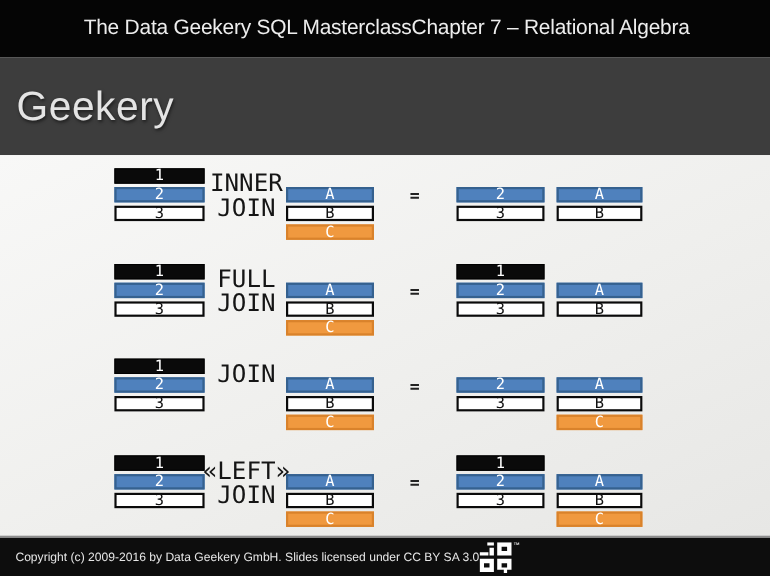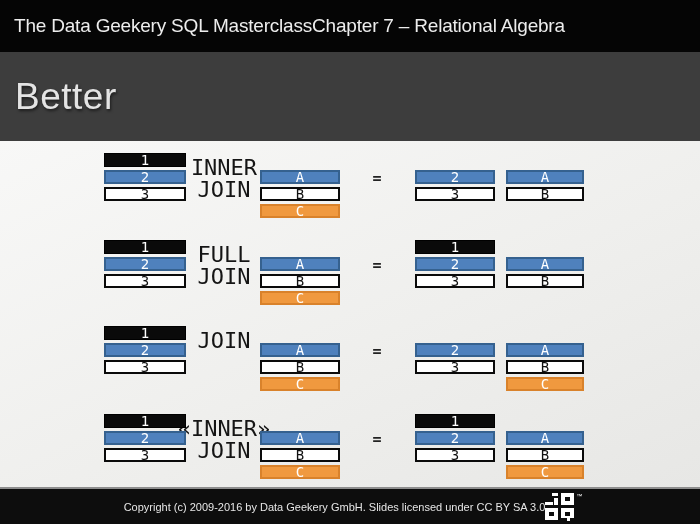--- a/index.html
+++ b/index.html
@@ -1,39 +1,39 @@
 <!DOCTYPE html>
 <html><head>
 <meta charset="utf-8">
 <style>
   html,body{margin:0;padding:0;background:#222;}
   .slide{position:relative;width:700px;height:524px;overflow:hidden;
          font-family:"Liberation Sans",sans-serif;background:#eee;}
 
   
   .topbar{position:absolute;top:0;left:0;width:700px;height:52px;background:#050505;
-          display:flex;align-items:center;justify-content:flex-start;
+          display:flex;align-items:center;justify-content:center;
           box-sizing:border-box;padding:0 11px 0 14px;}
   .topbar span{color:#ededed;font-size:19px;letter-spacing:-0.2px;white-space:nowrap;}
 
   
   .titleband{position:absolute;top:52px;left:0;width:700px;height:89px;background:#3d3d3d;
              display:flex;align-items:center;}
   .titleband h1{margin:0 0 0 15px;font-size:37px;font-weight:400;color:#e4e4e4;
                 letter-spacing:0.5px;text-shadow:1px 2px 3px rgba(0,0,0,0.55);}
 
   
   .content{position:absolute;top:141px;left:0;width:700px;height:346px;
            background:linear-gradient(155deg,#f8f8f7 0%,#efefed 55%,#e7e7e5 100%);}
 
   .divider{position:absolute;top:487px;left:0;width:700px;height:2px;background:#8d8d8d;}
 
   
   .footer{position:absolute;top:489px;left:0;width:700px;height:35px;background:#0d0d0d;
-          display:flex;align-items:center;justify-content:center;
+          display:flex;align-items:center;justify-content:flex-start;
           box-sizing:border-box;padding:0 8px 0 14px;}
   .footer .copy{color:#e6e6e6;font-size:11px;white-space:nowrap;}
   .logo-wrap{display:flex;align-items:flex-start;}
   .logo-wrap .tm{color:#fff;font-size:6px;line-height:6px;margin-left:1px;}
 
   
   .bar{position:absolute;height:14px;box-sizing:border-box;
        display:flex;align-items:center;justify-content:center;
        font-family:"DejaVu Sans Mono","Liberation Mono",monospace;font-size:14px;line-height:14px;}
   .bar.black {background:var(--c-black,#0a0a0a);border:1px solid #000;color:#fff;}
@@ -52,21 +52,21 @@
 <body>
 
 <div class="slide" style="--c-blue: #4f81bd; --c-blue-border: #35618f; --c-orange: #f0993f; --c-orange-border: #d9822b; --c-black: #0a0a0a;">
 
   <header class="topbar">
     <span>The Data Geekery SQL Masterclass</span>
     <span>Chapter 7 – Relational Algebra</span>
   </header>
 
   <div class="titleband">
-    <h1>Better</h1>
+    <h1>Geekery</h1>
   </div>
 
   <main class="content" id="joins-canvas">
       <div class="join-label" style="top: 16px;">
         <div>INNER</div>
         <div>JOIN</div>
       </div>
       <div class="equals" style="top: 28px;">=</div>
       <div class="bar black" style="left: 104px; top: 12px; width: 82px;">1</div>
       <div class="bar blue" style="left: 104px; top: 29px; width: 82px;">2</div>
@@ -103,21 +103,21 @@
       <div class="bar white" style="left: 104px; top: 219px; width: 82px;">3</div>
       <div class="bar blue" style="left: 260px; top: 202px; width: 80px;">A</div>
       <div class="bar white" style="left: 260px; top: 219px; width: 80px;">B</div>
       <div class="bar orange" style="left: 260px; top: 236px; width: 80px;">C</div>
       <div class="bar blue" style="left: 415px; top: 202px; width: 80px;">2</div>
       <div class="bar white" style="left: 415px; top: 219px; width: 80px;">3</div>
       <div class="bar blue" style="left: 506px; top: 202px; width: 78px;">A</div>
       <div class="bar white" style="left: 506px; top: 219px; width: 78px;">B</div>
       <div class="bar orange" style="left: 506px; top: 236px; width: 78px;">C</div>
       <div class="join-label" style="top: 277px;">
-        <div>«INNER»</div>
+        <div>«LEFT»</div>
         <div>JOIN</div>
       </div>
       <div class="equals" style="top: 289px;">=</div>
       <div class="bar black" style="left: 104px; top: 273px; width: 82px;">1</div>
       <div class="bar blue" style="left: 104px; top: 290px; width: 82px;">2</div>
       <div class="bar white" style="left: 104px; top: 307px; width: 82px;">3</div>
       <div class="bar blue" style="left: 260px; top: 290px; width: 80px;">A</div>
       <div class="bar white" style="left: 260px; top: 307px; width: 80px;">B</div>
       <div class="bar orange" style="left: 260px; top: 324px; width: 80px;">C</div>
       <div class="bar black" style="left: 415px; top: 273px; width: 80px;">1</div>

